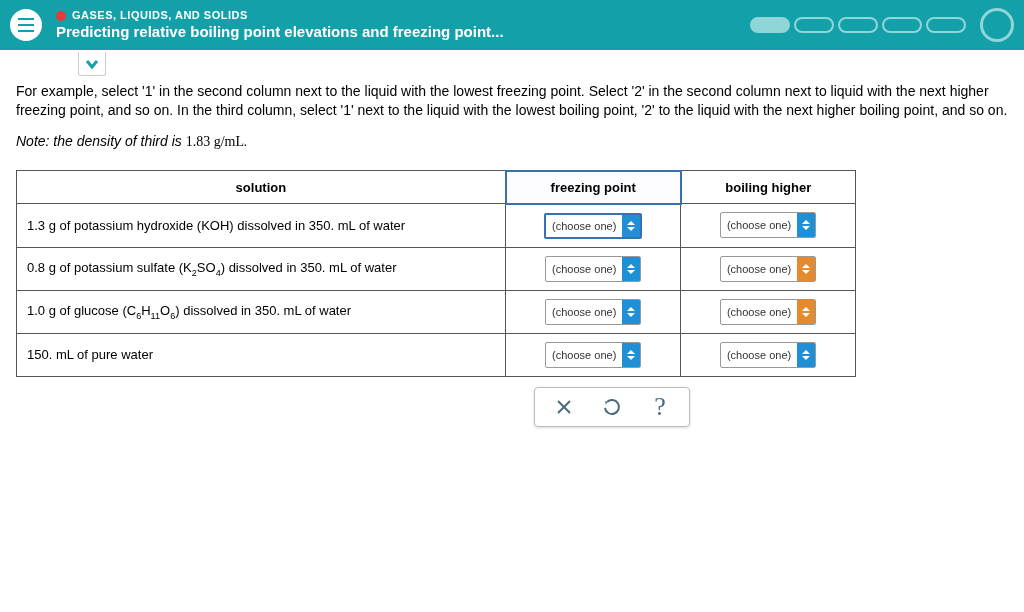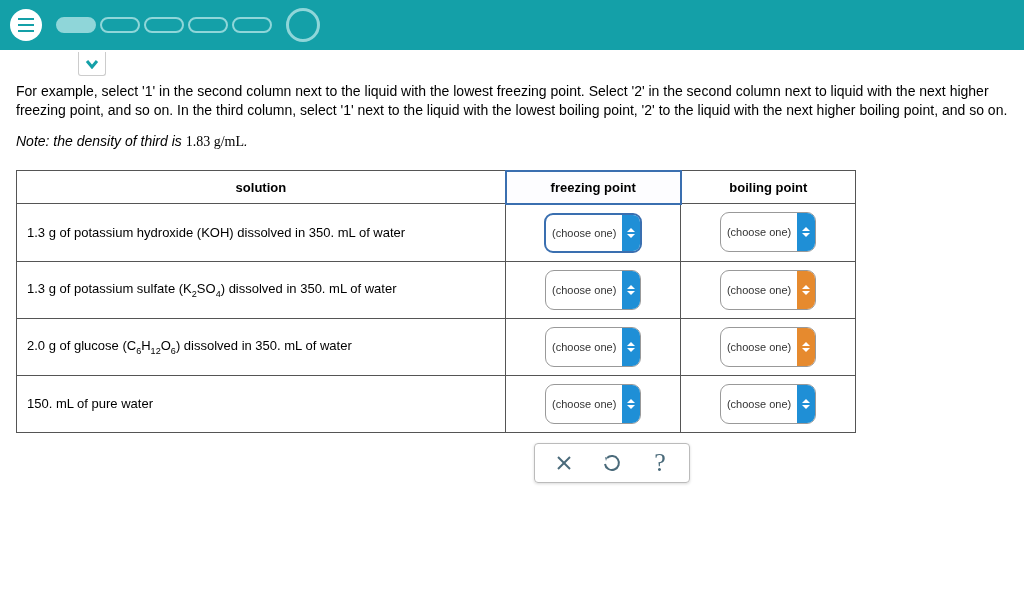--- a/index.html
+++ b/index.html
@@ -29,21 +29,21 @@
   sub { font-size: 0.7em; vertical-align: sub; }
   
   table.qtbl { border-collapse: collapse; margin-top: 18px; width: 840px; }
   table.qtbl th, table.qtbl td { border:1px solid #555; padding: 8px 10px; font-size:13px; vertical-align: middle; }
   table.qtbl th { font-weight: bold; text-align: center; }
   table.qtbl th.sol { width: 490px; }
   table.qtbl th.fp, table.qtbl th.bp { width: 175px; }
   table.qtbl th.fp { border-bottom:2px solid #3a6fb0; border-left:2px solid #3a6fb0; border-right:2px solid #3a6fb0; border-top:2px solid #3a6fb0; background:#fdfdff; }
   table.qtbl td.sel { text-align:center; }
   
-  .dd { display:inline-flex; align-items:center; border:1px solid #999; border-radius:9px; height:40px; font-size:11px; cursor:pointer; background:#fff; overflow:hidden; }
+  .dd { display:inline-flex; align-items:center; border:1px solid #999; border-radius:2px; height:26px; font-size:11px; cursor:pointer; background:#fff; overflow:hidden; }
   .dd.active { border:2px solid #3a6fb0; }
   .dd-label { padding: 0 6px; color:#333; }
   .dd-arrow { width:18px; height:100%; background:#1f8fd6; display:flex; align-items:center; justify-content:center; }
   .dd-arrow svg { fill:#fff; width:8px; height:10px; }
   .dd.orange .dd-arrow { background:#e68a2e; }
   
   .ctrlbar { display:inline-flex; align-items:center; gap:26px; border:1px solid #bbb; border-radius:4px; padding:8px 18px; margin-top:10px; margin-left:518px; box-shadow: 0 1px 3px rgba(0,0,0,.15); }
   .ctrl-btn { width:22px; height:22px; display:flex; align-items:center; justify-content:center; cursor:pointer; color:#4a6a7a; }
   .ctrl-btn.q { font-size:26px; font-family: Georgia, serif; color:#4a6a7a; }
 </style>
@@ -51,20 +51,27 @@
 <body>
 
 <div class="header">
   <div class="menu-btn">
     <svg width="18" height="14" viewBox="0 0 18 14" fill="none" stroke-width="2">
         <line x1="1" y1="1" x2="17" y2="1"></line>
         <line x1="1" y1="7" x2="17" y2="7"></line>
         <line x1="1" y1="13" x2="17" y2="13"></line>
       </svg>
   </div>
+  <div class="hdr-text">
+    <div class="hdr-top">
+      <span class="rec-dot"></span>
+      <span>GASES, LIQUIDS, AND SOLIDS</span>
+    </div>
+    <div class="hdr-title">Predicting relative boiling point elevations and freezing point...</div>
+  </div>
   <div class="pills">
     <span class="pill filled"></span>
     <span class="pill"></span>
     <span class="pill"></span>
     <span class="pill"></span>
     <span class="pill"></span>
   </div>
   <div class="big-circle"></div>
 </div>
 
@@ -82,21 +89,21 @@
     <p class="note">
       <span>Note:</span><span> the density of third is </span><span class="dens">1.83 g/mL</span><span>.</span>
     </p>
   </div>
 
   <table class="qtbl">
     <tbody>
         <tr>
       <th class="sol">solution</th>
       <th class="fp">freezing point</th>
-      <th class="bp">boiling point</th>
+      <th class="bp">boiling higher</th>
     </tr>
     <tr>
       <td><span>1.3 g of potassium hydroxide (KOH) dissolved in 350. mL of water</span></td>
       <td class="sel">
         <span class="dd active">
           <span class="dd-label">(choose one)</span>
           <span class="dd-arrow">
                 <svg viewBox="0 0 8 10">
                   <polygon points="0,4 8,4 4,0"></polygon>
                   <polygon points="0,6 8,6 4,10"></polygon>
@@ -110,21 +117,21 @@
           <span class="dd-arrow">
                 <svg viewBox="0 0 8 10">
                   <polygon points="0,4 8,4 4,0"></polygon>
                   <polygon points="0,6 8,6 4,10"></polygon>
                 </svg>
               </span>
         </span>
       </td>
     </tr>
     <tr>
-      <td><span>1.3 g of potassium sulfate (K</span><sub>2</sub><span>SO</span><sub>4</sub><span>) dissolved in 350. mL of water</span></td>
+      <td><span>0.8 g of potassium sulfate (K</span><sub>2</sub><span>SO</span><sub>4</sub><span>) dissolved in 350. mL of water</span></td>
       <td class="sel">
         <span class="dd">
           <span class="dd-label">(choose one)</span>
           <span class="dd-arrow">
                 <svg viewBox="0 0 8 10">
                   <polygon points="0,4 8,4 4,0"></polygon>
                   <polygon points="0,6 8,6 4,10"></polygon>
                 </svg>
               </span>
         </span>
@@ -135,21 +142,21 @@
           <span class="dd-arrow">
                 <svg viewBox="0 0 8 10">
                   <polygon points="0,4 8,4 4,0"></polygon>
                   <polygon points="0,6 8,6 4,10"></polygon>
                 </svg>
               </span>
         </span>
       </td>
     </tr>
     <tr>
-      <td><span>2.0 g of glucose (C</span><sub>6</sub><span>H</span><sub>12</sub><span>O</span><sub>6</sub><span>) dissolved in 350. mL of water</span></td>
+      <td><span>1.0 g of glucose (C</span><sub>6</sub><span>H</span><sub>11</sub><span>O</span><sub>6</sub><span>) dissolved in 350. mL of water</span></td>
       <td class="sel">
         <span class="dd">
           <span class="dd-label">(choose one)</span>
           <span class="dd-arrow">
                 <svg viewBox="0 0 8 10">
                   <polygon points="0,4 8,4 4,0"></polygon>
                   <polygon points="0,6 8,6 4,10"></polygon>
                 </svg>
               </span>
         </span>

